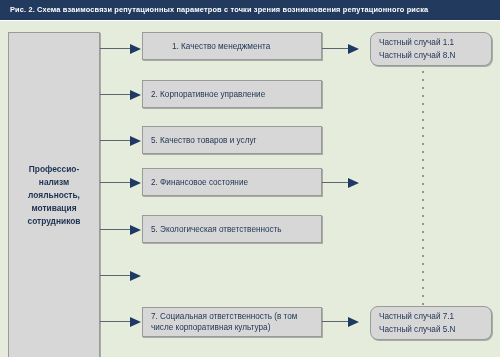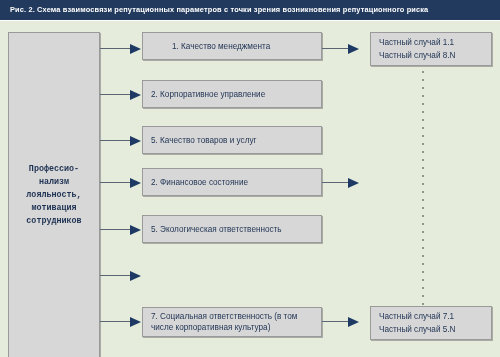--- a/index.html
+++ b/index.html
@@ -69,21 +69,20 @@
 
   
   .anchor-box {
     left: 8px;
     top: 11px;
     width: 92px;
     height: 326px;
     display: flex;
     align-items: center;
     justify-content: center;
-    font-family: Liberation Mono, monospace;
   }
   .anchor-text {
     text-align: center;
     font-size: 8.4px;
     font-weight: bold;
     line-height: 13px;
     color: #1e3253;
     padding: 0 4px;
   }
 
@@ -105,20 +104,21 @@
 
   
   .case-box {
     left: 370px;
     width: 122px;
     display: flex;
     flex-direction: column;
     justify-content: center;
     padding-left: 8px;
     box-sizing: border-box;
+    border-radius: 8px;
   }
   .case-line {
     font-size: 8.2px;
     line-height: 13px;
     color: #1e3253;
     white-space: nowrap;
   }
 
   
   .conn-line {

